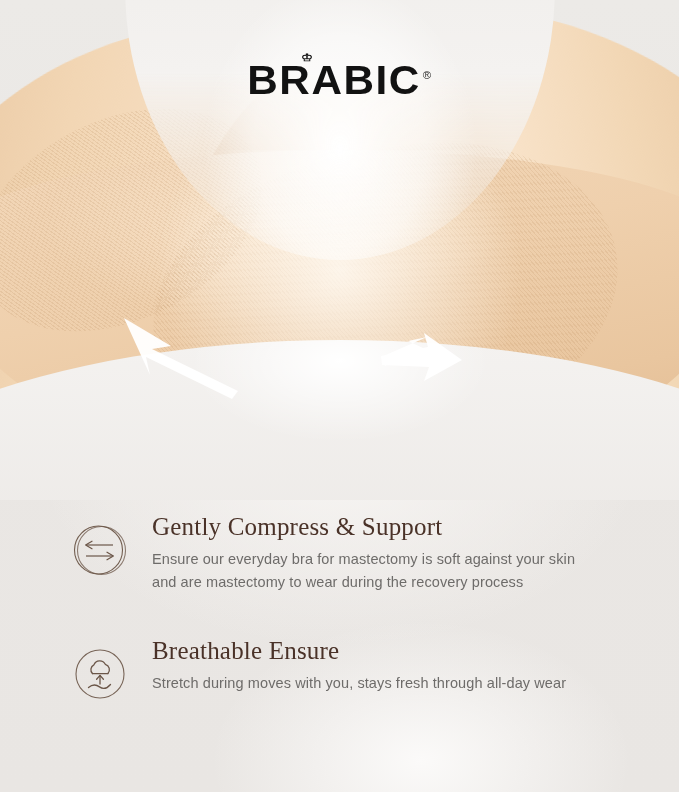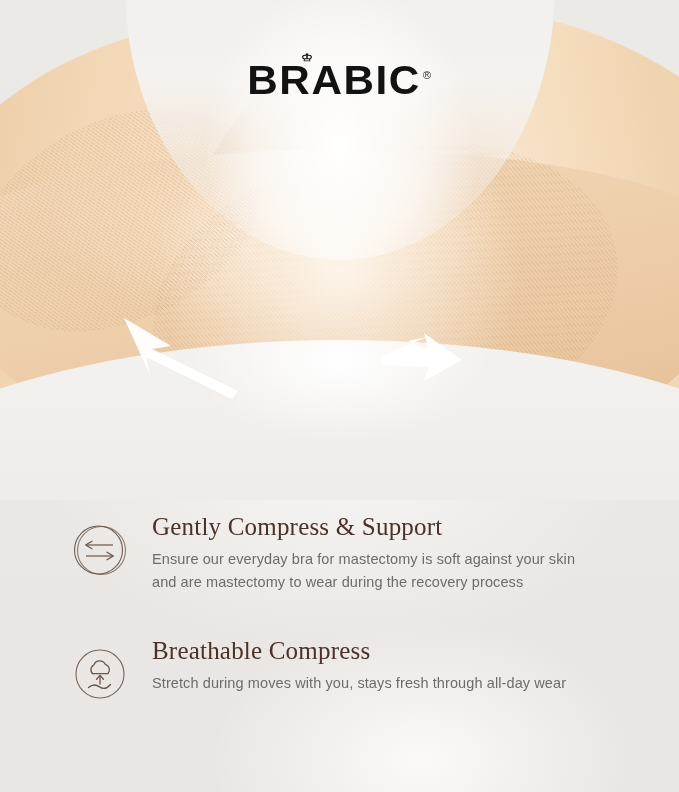--- a/index.html
+++ b/index.html
@@ -261,21 +261,21 @@
                    a5.3 5.3 0 0 1 1.4 -8.6
                    a6.2 6.2 0 0 1 11.4 -0.6
                    a5.6 5.6 0 0 1 2.6 9.2" fill="none" stroke="#6b5648" stroke-width="1.3" stroke-linecap="round"></path>
           <path d="M20.4 27.6 L35.9 27.6" fill="none" stroke="#6b5648" stroke-width="1.3" stroke-linecap="round"></path>
           <line x1="28" y1="38" x2="28" y2="29.5" stroke="#6b5648" stroke-width="1.3" stroke-linecap="round"></line>
           <path d="M24.6 33.2 L28 29.4 L31.4 33.2" fill="none" stroke="#6b5648" stroke-width="1.3" stroke-linejoin="round" stroke-linecap="round"></path>
           <path d="M16.5 41.5 q5.5 -4.6 11 -0.6 q5.5 4 11 -2.4" fill="none" stroke="#6b5648" stroke-width="1.3" stroke-linecap="round"></path>
         </svg>
       </div>
       <div class="f-text">
-        <div class="f-title">Breathable Compress</div>
+        <div class="f-title">Breathable Ensure</div>
         <div class="f-desc">
           <span class="ln">Stretch during moves with you, stays fresh through all-day wear</span>
         </div>
       </div>
     </div>
 
   </div>
 </div>
 
 </body></html>

